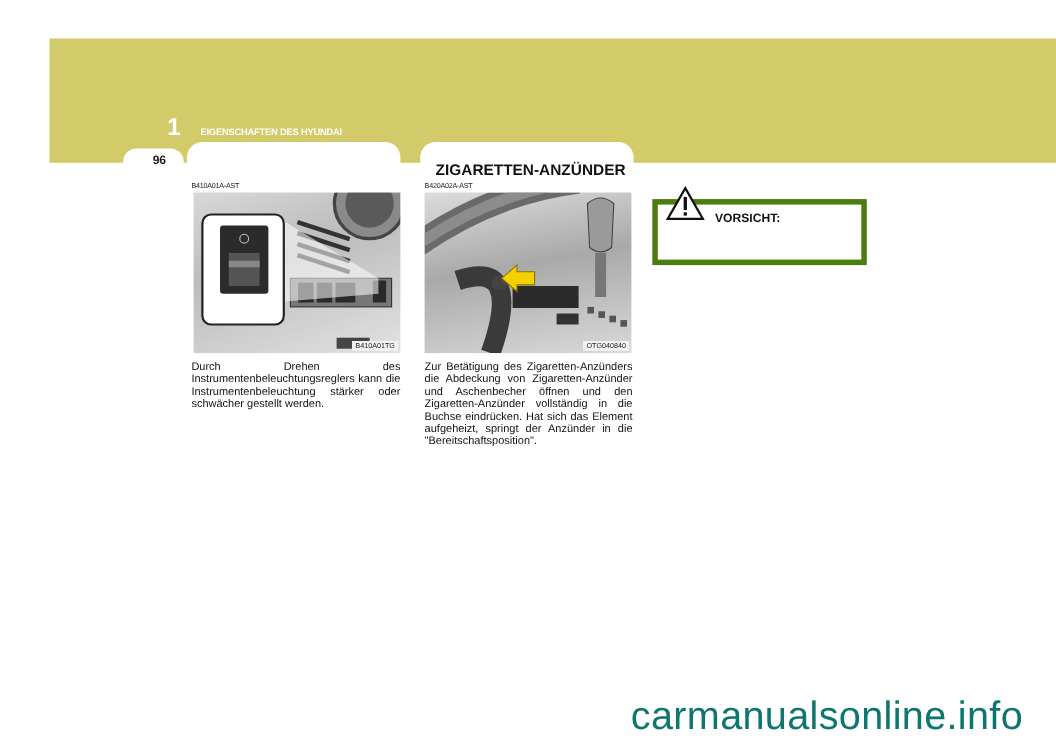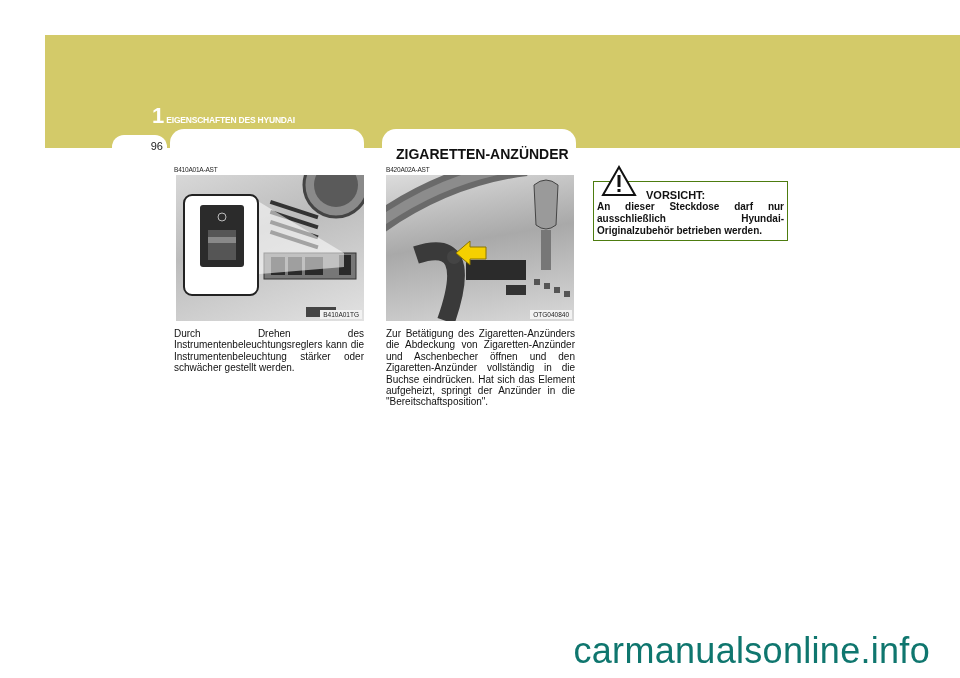--- a/index.html
+++ b/index.html
@@ -11,28 +11,28 @@
     }
     .band {
       position: absolute; left: 45px; top: 35px; width: 915px; height: 113px;
       background: #d3ca69;
     }
     .chapter {
       position: absolute; left: 152px; top: 106px;
       display: flex; align-items: flex-end; color: #ffffff;
     }
     .chapter .num { font-size: 22px; font-weight: bold; line-height: 20px; letter-spacing: -1px; }
-    .chapter .title { font-size: 8.5px; font-weight: bold; margin-left: 3px; line-height: 10px; margin-bottom: 1px; letter-spacing: -0.2px; }
+    .chapter .title { font-size: 8.5px; font-weight: bold; margin-left: 19px; line-height: 10px; margin-bottom: 1px; letter-spacing: -0.2px; }
     .pagetab {
       position: absolute; left: 112px; top: 135px; width: 55px; height: 20px;
       background: #fff; border-top-left-radius: 12px; border-top-right-radius: 12px;
     }
     .pagenum {
-      position: absolute; left: 0; right: 4px; top: 5px; text-align: right;
-      font-size: 11px; font-weight: normal; color: #222;
+      position: absolute; left: 0; right: 16px; top: 5px; text-align: right;
+      font-size: 11px; font-weight: bold; color: #222;
     }
     .tab {
       position: absolute; background: #fff;
       border-top-left-radius: 14px; border-top-right-radius: 14px;
     }
     .tab1 { left: 170px; top: 129px; width: 194px; height: 24px; }
     .tab2 { left: 382px; top: 129px; width: 194px; height: 24px; }
     .sec-title {
       position: absolute; font-size: 14px; font-weight: bold; line-height: 14px; color: #111;
     }
@@ -51,21 +51,21 @@
       font-size: 6.5px; padding: 1px 3px; color: #222;
     }
     .para {
       position: absolute; font-size: 10px; line-height: 11.4px; text-align: justify; color: #111;
     }
     .p1 { left: 174px; top: 328px; width: 190px; }
     .p2 { left: 386px; top: 328px; width: 189px; }
     .p2 span { display: block; }
     .warn {
       position: absolute; left: 593px; top: 181px; width: 195px; height: 60px;
-      border: 1px solid #4d7c0f; box-sizing: border-box; background: #fff;
+      border: 5px solid #4d7c0f; box-sizing: border-box; background: #fff;
     }
     .warn .head {
       position: absolute; left: 52px; top: 7px; font-size: 11px; font-weight: bold;
     }
     .warn .body {
       position: absolute; left: 3px; top: 19px; width: 187px;
       font-size: 10px; font-weight: bold; line-height: 12px; text-align: justify;
     }
     .warn-icon { position: absolute; left: 7px; top: -17px; }
     .watermark {
@@ -150,16 +150,15 @@
   <span>Zur Betätigung des Zigaretten-Anzünders die Abdeckung von Zigaretten-Anzünder und Aschenbecher öffnen und den Zigaretten-Anzünder vollständig in die Buchse eindrücken. Hat sich das Element aufgeheizt, springt der Anzünder in die "Bereitschaftsposition".</span>
 </div>
 
 <div class="warn">
   <svg class="warn-icon" width="36" height="32" viewBox="0 0 36 32">
     <polygon points="18,2 34,30 2,30" fill="#fff" stroke="#111" stroke-width="2"></polygon>
     <rect x="16.5" y="10" width="3" height="12" fill="#111"></rect>
     <rect x="16.5" y="24" width="3" height="3" fill="#111"></rect>
   </svg>
   <div class="head">VORSICHT:</div>
-  <div class="body">An dieser Steckdose darf nur ausschließlich Hyundai-Originalzubehör betrieben werden.</div>
 </div>
 
 <div class="watermark">carmanualsonline.info</div>
 
 </body></html>

